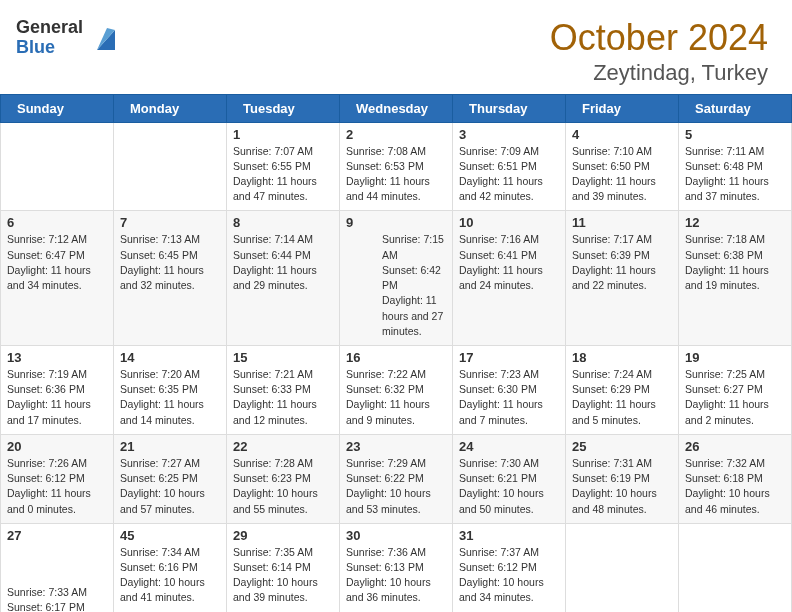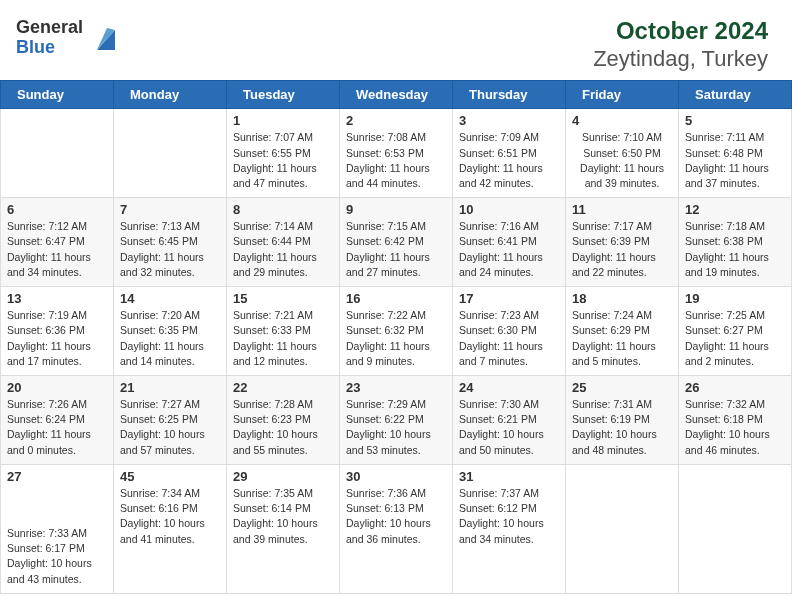--- a/index.html
+++ b/index.html
@@ -19,23 +19,23 @@
     }
     .logo {
       display: flex;
       align-items: center;
       gap: 4px;
     }
     .title-block {
       text-align: right;
     }
     .month-title {
-      font-size: 24px;
-      font-weight: bold;
-      color: #14532d;
+      font-size: 36px;
+      font-weight: normal;
+      color: #a16207;
       line-height: 1.1;
     }
     .location-title {
       font-size: 22px;
       color: #555;
       margin-top: 2px;
     }
     .calendar {
       width: 100%;
       border-collapse: collapse;
@@ -129,21 +129,21 @@
 Daylight: 11 hours and 44 minutes.</div>
         </td>
         <td>
           <span class="day-num">3</span>
           <div class="day-info" style="white-space: pre-line;">Sunrise: 7:09 AM
 Sunset: 6:51 PM
 Daylight: 11 hours and 42 minutes.</div>
         </td>
         <td>
           <span class="day-num">4</span>
-          <div class="day-info" style="white-space: pre-line; text-align: center;">Sunrise: 7:10 AM
+          <div class="day-info" style="white-space: pre-line;">Sunrise: 7:10 AM
 Sunset: 6:50 PM
 Daylight: 11 hours and 39 minutes.</div>
         </td>
         <td>
           <span class="day-num">5</span>
           <div class="day-info" style="white-space: pre-line;">Sunrise: 7:11 AM
 Sunset: 6:48 PM
 Daylight: 11 hours and 37 minutes.</div>
         </td>
       </tr>
@@ -161,21 +161,21 @@
 Daylight: 11 hours and 32 minutes.</div>
         </td>
         <td>
           <span class="day-num">8</span>
           <div class="day-info" style="white-space: pre-line;">Sunrise: 7:14 AM
 Sunset: 6:44 PM
 Daylight: 11 hours and 29 minutes.</div>
         </td>
         <td>
           <span class="day-num">9</span>
-          <div class="day-info" style="white-space: pre-line;">Sunrise: 7:15 AM
+          <div class="day-info" style="white-space: pre-line; margin-left: 36px;">Sunrise: 7:15 AM
 Sunset: 6:42 PM
 Daylight: 11 hours and 27 minutes.</div>
         </td>
         <td>
           <span class="day-num">10</span>
           <div class="day-info" style="white-space: pre-line;">Sunrise: 7:16 AM
 Sunset: 6:41 PM
 Daylight: 11 hours and 24 minutes.</div>
         </td>
         <td>
@@ -232,21 +232,21 @@
           <span class="day-num">19</span>
           <div class="day-info" style="white-space: pre-line;">Sunrise: 7:25 AM
 Sunset: 6:27 PM
 Daylight: 11 hours and 2 minutes.</div>
         </td>
       </tr>
       <tr class="row-even">
         <td>
           <span class="day-num">20</span>
           <div class="day-info" style="white-space: pre-line;">Sunrise: 7:26 AM
-Sunset: 6:24 PM
+Sunset: 6:12 PM
 Daylight: 11 hours and 0 minutes.</div>
         </td>
         <td>
           <span class="day-num">21</span>
           <div class="day-info" style="white-space: pre-line;">Sunrise: 7:27 AM
 Sunset: 6:25 PM
 Daylight: 10 hours and 57 minutes.</div>
         </td>
         <td>
           <span class="day-num">22</span>

